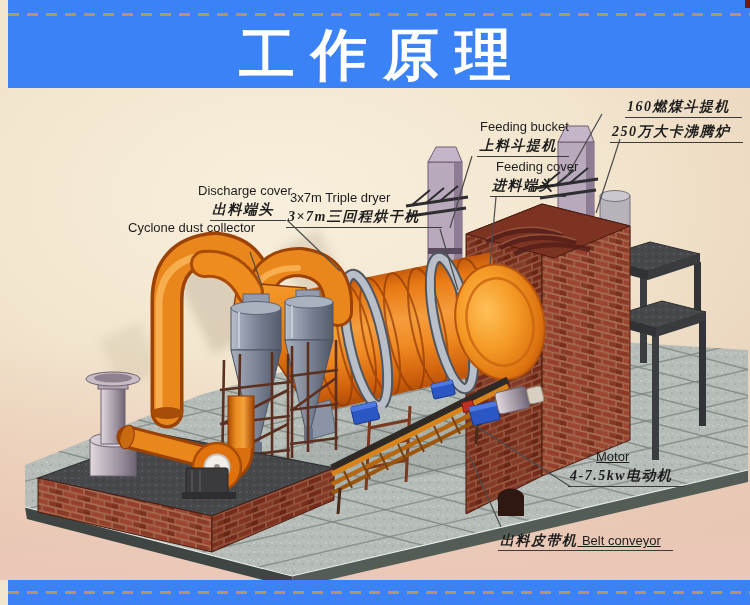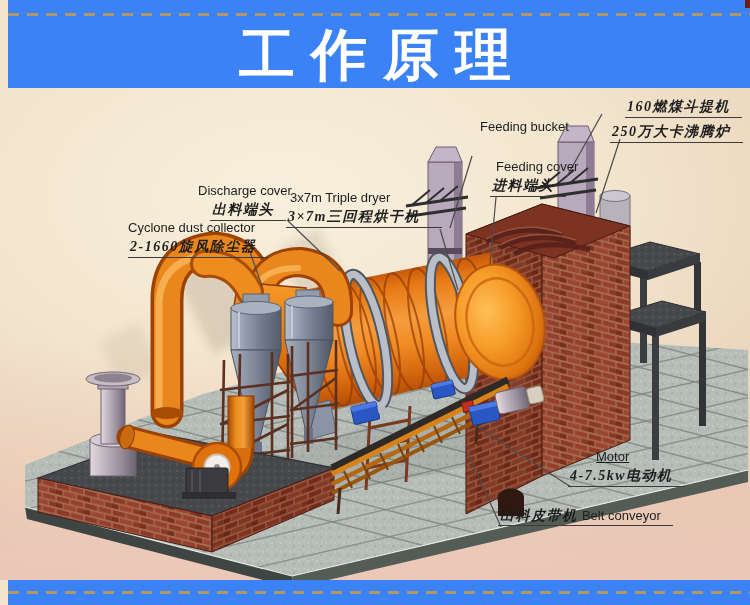--- a/index.html
+++ b/index.html
@@ -391,42 +391,42 @@
   </div>
 
   <div class="lab" style="left:597px;top:96px;margin-left:28px;">
     <span class="zh u">160燃煤斗提机</span>
   </div>
   <div class="lab" style="left:610px;top:121px;">
     <span class="zh u">250万大卡沸腾炉</span>
   </div>
   <div class="lab" style="left:468px;top:119px;text-align:right;">
     <span class="en" style="padding-left:12px;">Feeding bucket</span>
+    <span class="zh u">上料斗提机</span>
   </div>
   <div class="lab" style="left:490px;top:159px;">
     <span class="en" style="padding-left:6px;">Feeding cover</span>
     <span class="zh u">进料端头</span>
   </div>
   <div class="lab" style="left:198px;top:183px;">
     <span class="en">Discharge cover</span>
     <span class="zh u" style="margin-left:12px;">出料端头</span>
   </div>
   <div class="lab" style="left:286px;top:190px;">
     <span class="en" style="padding-left:4px;">3x7m Triple dryer</span>
     <span class="zh u" style="padding-right:22px;text-align:right;">3×7m三回程烘干机</span>
   </div>
   <div class="lab" style="left:128px;top:220px;">
     <span class="en">Cyclone dust collector</span>
-    <span class="zh u">2-1660旋风除尘器</span>
   </div>
   <div class="lab" style="left:568px;top:449px;text-decoration:underline;">
     <span class="en" style="padding-left:28px;">Motor</span>
     <span class="zh u">4-7.5kw电动机</span>
   </div>
-  <div class="lab" style="left:498px;top:505px;">
+  <div class="lab" style="left:498px;top:530px;text-decoration:underline;">
     <span class="u">
       <span class="zh" style="border:none;padding:0;">出料皮带机</span>
       <span class="en" style="display:inline;">Belt conveyor</span>
     </span>
   </div>
 
   <div class="bar bar-bot">
     <div class="dash dash-bot"></div>
   </div>
 

